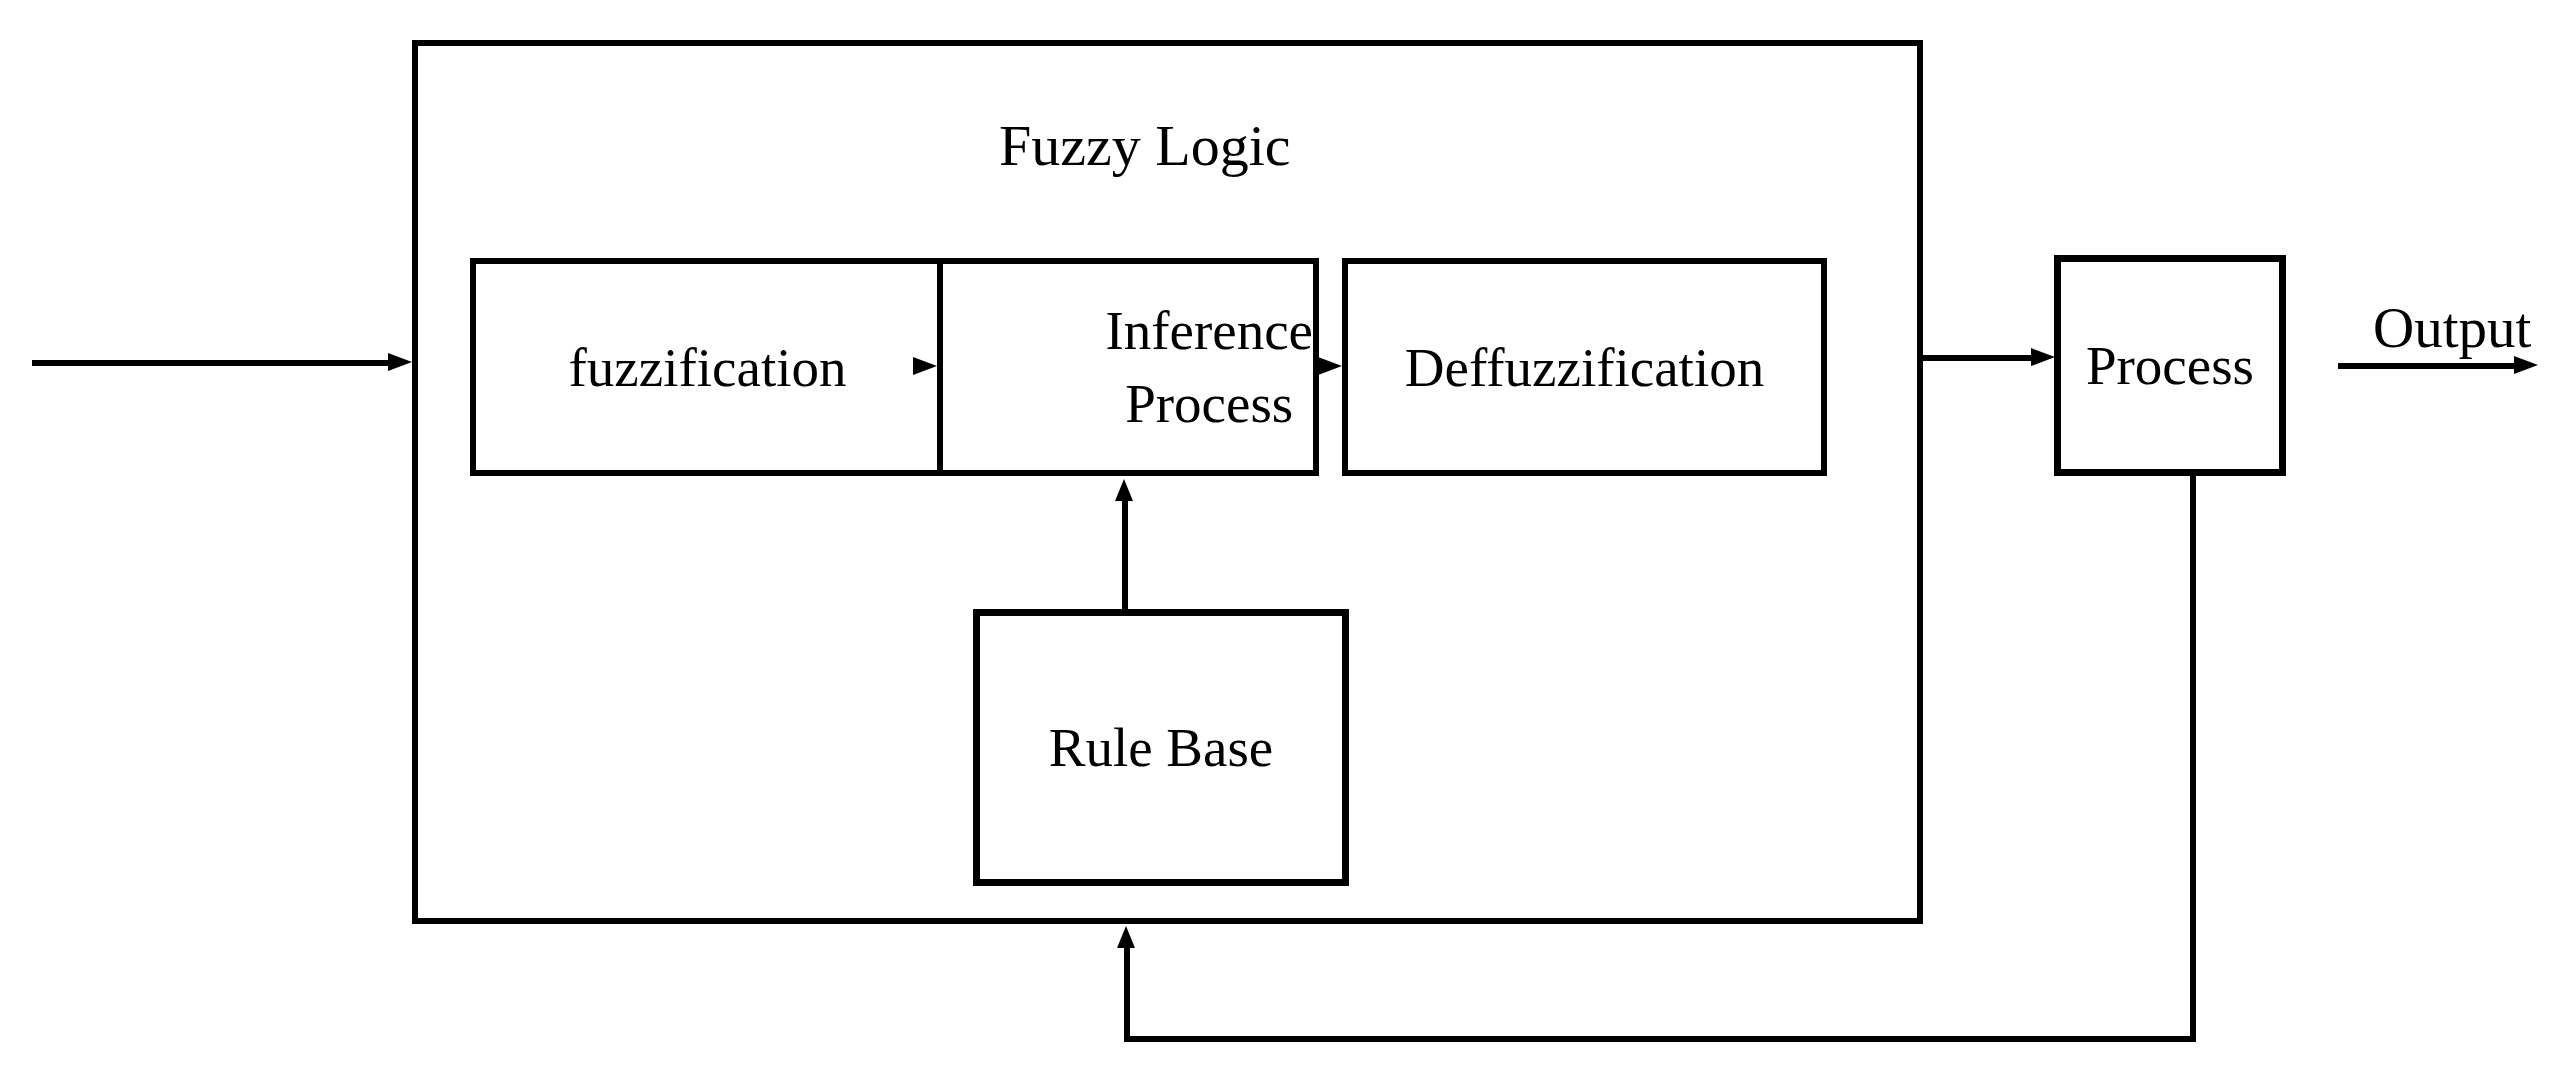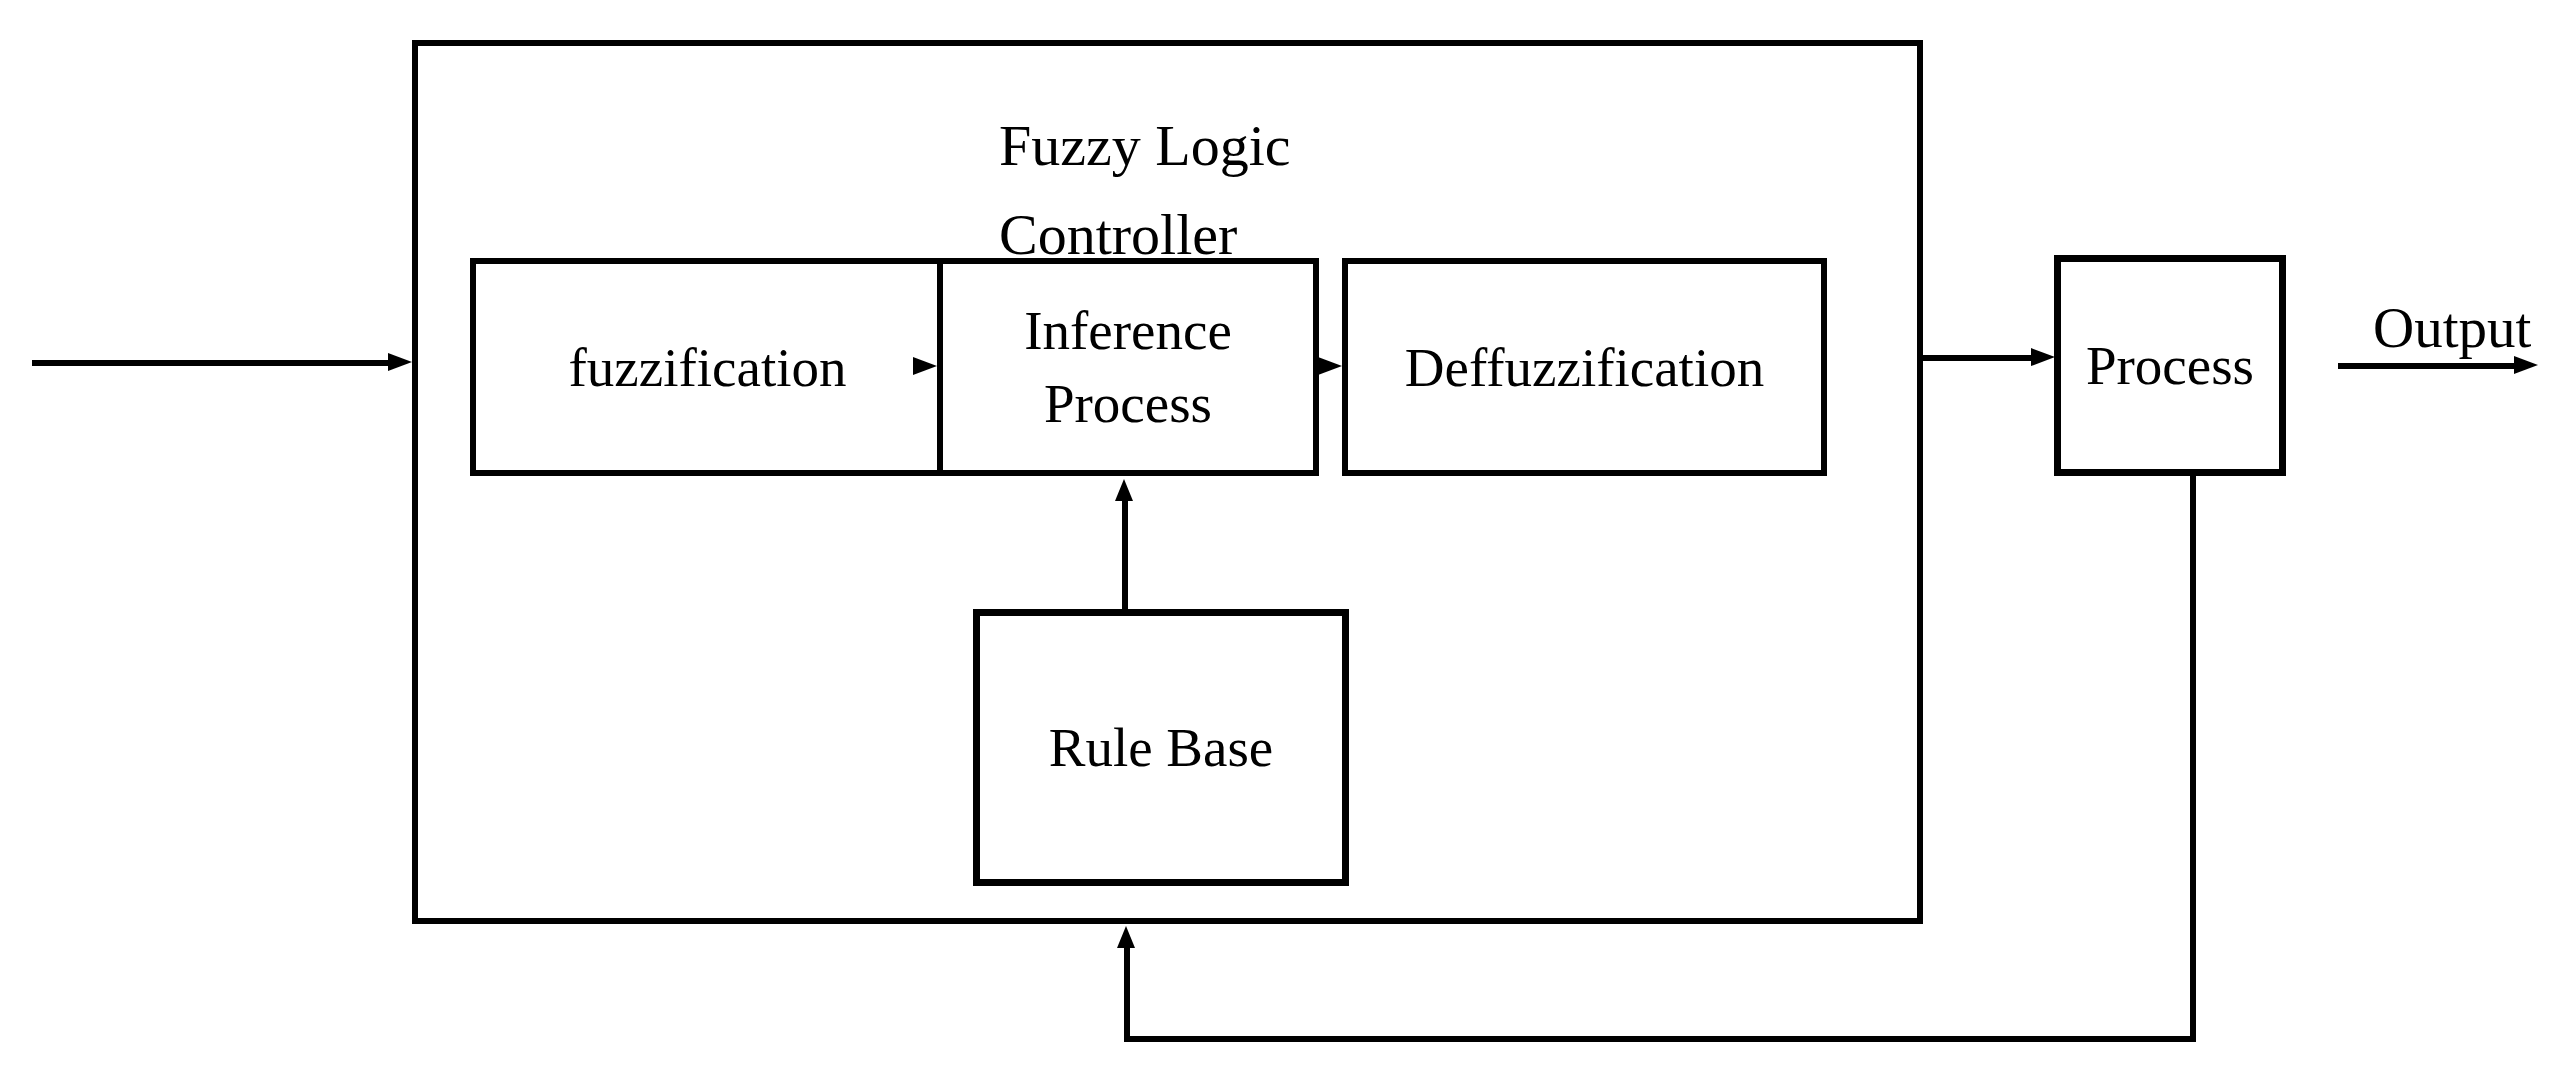--- a/index.html
+++ b/index.html
@@ -58,28 +58,27 @@
 </style>
 </head>
 <body>
 
 <div class="canvas">
 
   <div class="outer-box" style="left:412px; top:40px; width:1511px; height:884px;"></div>
 
   <div class="title" style="left:999px; top:101px;">
     <div>Fuzzy Logic</div>
-    <div>Controller</div>
   </div>
 
   <div class="box" style="left:470px; top:258px; width:475px; height:218px;">
     <span class="box-label">fuzzification</span>
   </div>
 
-  <div class="box" style="left:937px; top:258px; width:382px; height:218px;">
+  <div class="box" style="left:937px; top:258px; width:382px; height:218px;justify-content:flex-end;">
     <span class="box-label">
       <span style="display:block">Inference</span>
       <span style="display:block">Process</span>
     </span>
   </div>
 
   <div class="box" style="left:1342px; top:258px; width:485px; height:218px;">
     <span class="box-label">Deffuzzification</span>
   </div>
 

